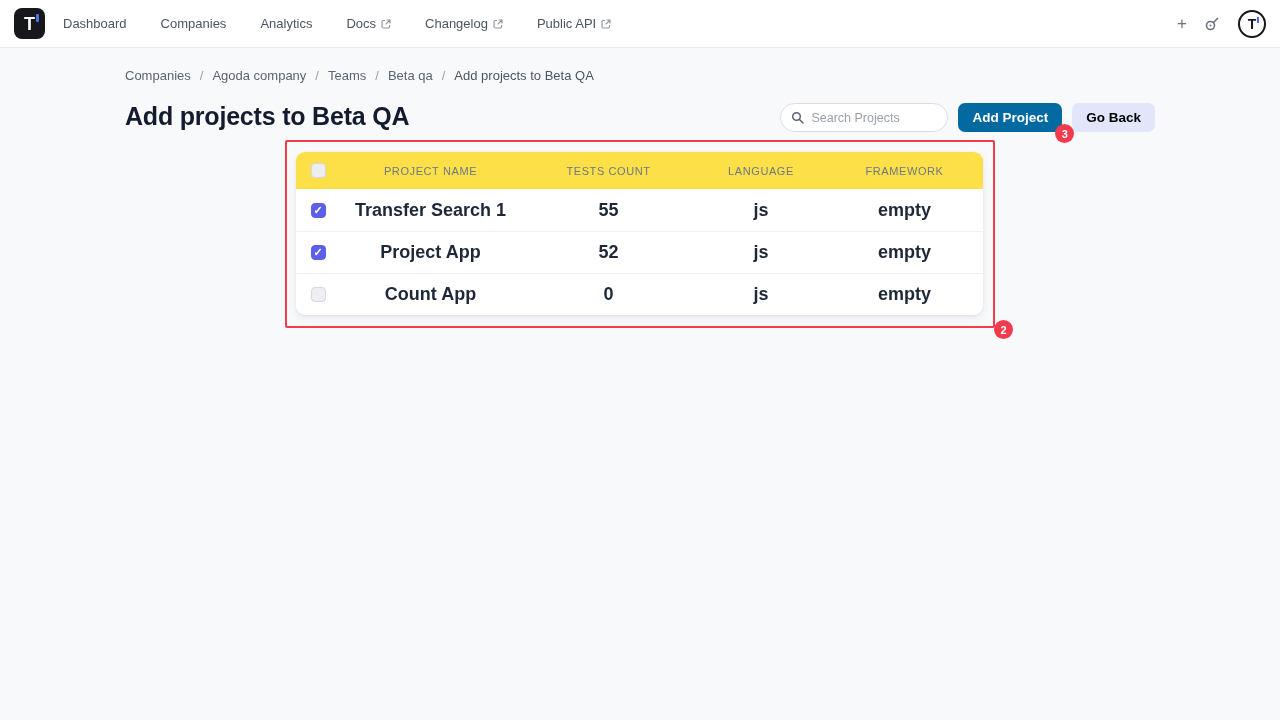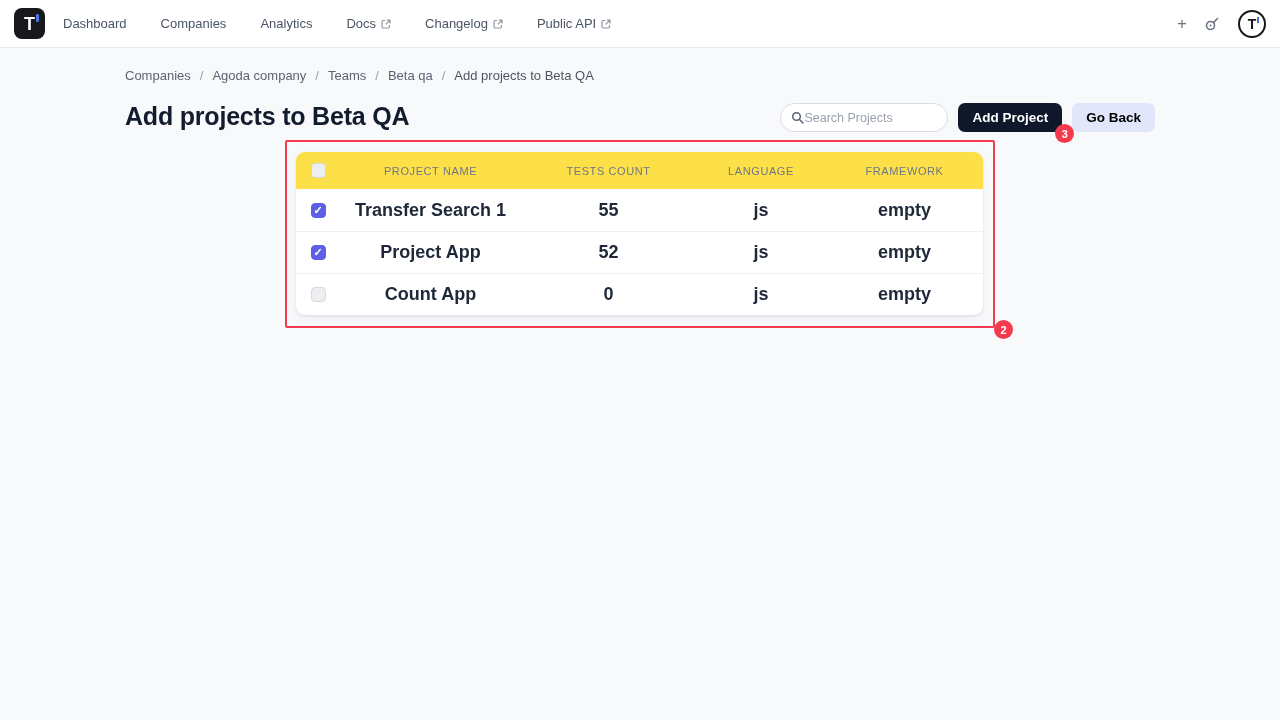--- a/index.html
+++ b/index.html
@@ -56,33 +56,33 @@
     position:absolute; left:125px; top:102px;
     font-size:25px; font-weight:700; color:#131b2e; letter-spacing:-0.2px;
   }
   .toolbar {
     position:absolute; top:103px; right:125px;
     display:flex; align-items:center; gap:10px; height:29px;
   }
   .search-box {
     width:168px; height:29px; background:#ffffff;
     border:1px solid #d9dce3; border-radius:15px;
-    display:flex; align-items:center; padding:0 10px; 
+    display:flex; align-items:center; padding:0 10px; gap:7px;
   }
   .search-box input {
     border:none; outline:none; width:120px; font-size:12.5px;
     font-family:"Liberation Sans", sans-serif; color:#374151; background:transparent;
   }
   .search-box input::placeholder { color:#9aa1ad; }
   .btn {
     height:29px; border:none; border-radius:7px; padding:0 14px;
     font-family:"Liberation Sans", sans-serif;
     font-size:13.5px; font-weight:600; cursor:pointer; position:relative;
   }
-  .btn-primary { background:#0f172a; color:#ffffff; }
+  .btn-primary { background:#0369a1; color:#ffffff; }
   .btn-secondary { background:#e2e6fa; color:#000000; }
 
   
   .annot-rect {
     position:absolute; left:285px; top:140px; width:710px; height:188px;
     border:2px solid #f43b4d; border-radius:2px; pointer-events:none;
   }
   .annot-badge {
     position:absolute; width:19px; height:19px; border-radius:50%;
     background:#f43b4d; color:#ffffff; font-size:11px; font-weight:700;

